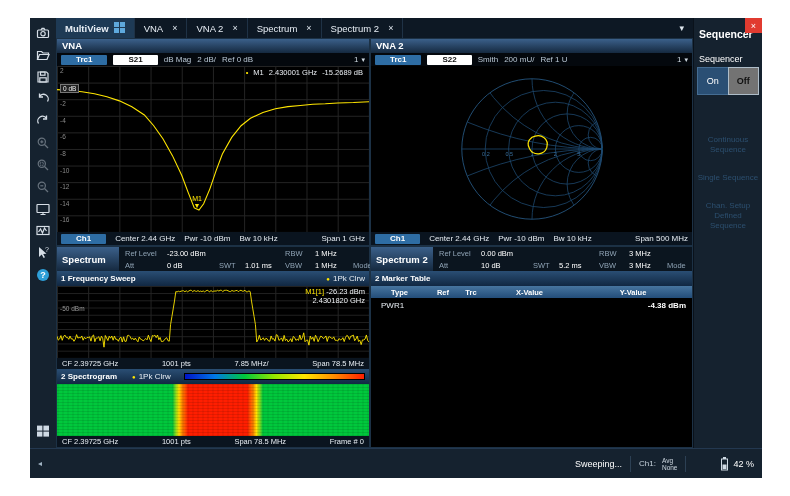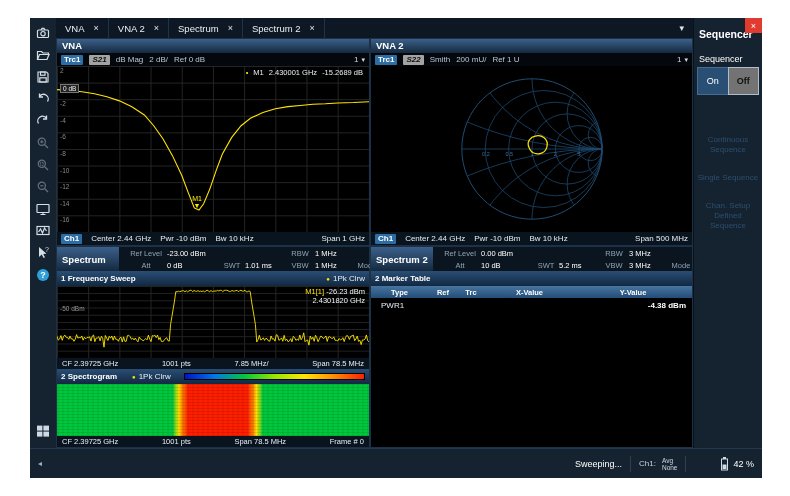--- a/index.html
+++ b/index.html
@@ -21,43 +21,43 @@
 
   
   .panel { position:absolute; background:#000; border:1px solid #1c3145; display:flex; flex-direction:column; }
   #vna { left:26px; top:20px; width:314px; height:208px; }
   #vna2 { left:340px; top:20px; width:323px; height:208px; }
   #spectrum { left:26px; top:228px; width:314px; height:202px; }
   #spectrum2 { left:340px; top:228px; width:323px; height:202px; }
 
   .ptitle { height:14px; background:linear-gradient(180deg,#3b608a,#15293f); font-size:9.5px; font-weight:bold; color:#fff; padding:1px 5px; flex:none; }
   .tracerow { height:13px; display:flex; align-items:center; gap:6px; padding:0 4px; font-size:8px; background:#04080d; color:#b9c7d4; flex:none; }
-  .chip { padding:0 3px; font-weight:bold; border-radius:1px; font-size:8px; line-height:10px; }
+  .chip { padding:0 15px; font-weight:bold; border-radius:1px; font-size:8px; line-height:10px; }
   .chip.blue { background:#2e6da4; color:#fff; }
-  .chip.yellow { background:#a3a3a3; color:#101010;font-style:italic; }
+  .chip.yellow { background:#ffffff; color:#101010; }
   .winsel { margin-left:auto; display:flex; gap:3px; color:#cfd9e2; align-items:center; font-size:8px; }
   .chev { font-size:7px; }
   .chart { position:relative; overflow:hidden; background:#000; flex:none; }
   .grid10 { background-image:linear-gradient(to right,#242424 1px,transparent 1px),linear-gradient(to bottom,#242424 1px,transparent 1px); background-size:10% 10%; }
   .fillsvg { position:absolute; inset:0; width:100%; height:100%; }
   #vna-chart, #vna2-chart { height:166px; }
   #vna2-chart { display:flex; align-items:center; justify-content:center; }
   .vmarker-readout { position:absolute; top:2px; right:6px; font-size:7.5px; color:#e9edf2; display:flex; gap:5px; }
   .dotY { color:#ffe600; }
   .ylab { position:absolute; left:3px; font-size:6.5px; color:#8a8a8a; }
   .ylab.ref { color:#f2f2f2; background:#222; border:1px solid #777; padding:0 2px; }
   .mkflag { position:absolute; width:16px; text-align:center; color:#ffe600; font-size:7px; line-height:7px; }
   .pfooter { height:13px; background:#0a141f; display:flex; align-items:center; gap:9px; padding:0 4px; font-size:8px; color:#e6ecf2; flex:none; margin-top:auto; }
   .pfooter .spanv { margin-left:auto; }
 
   
   .chead { height:24px; background:#0b151f; display:flex; flex:none; }
   .chead-label { width:62px; background:linear-gradient(180deg,#3b608a,#15293f); color:#fff; font-weight:bold; font-size:9.5px; display:flex; align-items:center; padding-left:5px; flex:none; }
   .chead-info { flex:1; display:grid; grid-template-columns:42px 52px 26px 40px 30px 38px 28px auto; grid-auto-rows:12px; align-items:center; font-size:7.5px; padding-left:6px; }
-  .hl { color:#8fa3b5;text-align:center; } .hv { color:#fff; }
+  .hl { color:#8fa3b5; } .hv { color:#fff; }
   .r1{grid-row:1}.r2{grid-row:2}
   .c1{grid-column:1}.c2{grid-column:2}.c3{grid-column:3}.c4{grid-column:4}.c5{grid-column:5}.c6{grid-column:6}.c7{grid-column:7}.c8{grid-column:8}
 
   .wtitle { height:15px; background:linear-gradient(180deg,#2a4e74,#112842); display:flex; align-items:center; gap:5px; padding:0 4px; font-size:8px; color:#fff; font-weight:bold; flex:none; }
   .tracetag { display:flex; gap:3px; font-weight:normal; color:#e8eef4; align-items:center; }
   .tracetag .dotY { font-size:6px; }
   .ml-auto { margin-left:auto; }
   .legend { flex:1; height:7px; margin-left:8px; border:1px solid #000; }
 
   #spec-chart { height:72px; }
@@ -188,20 +188,31 @@
             <rect x="2" y="2.6" width="5.4" height="5"></rect>
             <rect x="8.4" y="2.6" width="5.6" height="5"></rect>
             <rect x="2" y="8.6" width="5.4" height="5"></rect>
             <rect x="8.4" y="8.6" width="5.6" height="5"></rect>
           </g>
         </svg>
       </div>
   </div>
 
   <div id="tabbar">
+    <div class="tab mv">
+      <span>MultiView</span>
+      <span><svg width="11" height="11">
+            <g fill="#5ea9dd">
+              <rect x="0" y="0" width="5" height="5"></rect>
+              <rect x="6" y="0" width="5" height="5"></rect>
+              <rect x="0" y="6" width="5" height="5"></rect>
+              <rect x="6" y="6" width="5" height="5"></rect>
+            </g>
+          </svg></span>
+    </div>
     <div class="tab">
         <span>VNA</span>
         <span class="tclose">×</span>
       </div>
     <div class="tab">
         <span>VNA 2</span>
         <span class="tclose">×</span>
       </div>
     <div class="tab">
         <span>Spectrum</span>

